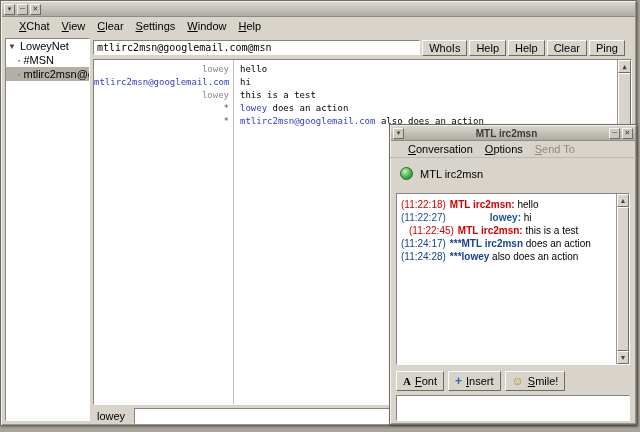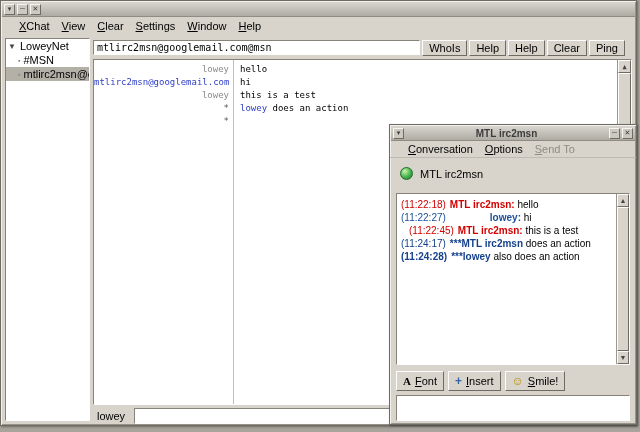--- a/index.html
+++ b/index.html
@@ -185,20 +185,23 @@
       <span class="nick-line" style="color: rgb(85, 85, 85);">*</span>
       <span class="nick-line" style="color: rgb(85, 85, 85);">*</span>
     </div>
     <div class="text-col">
       <div class="text-line">hello</div>
       <div class="text-line">hi</div>
       <div class="text-line">this is a test</div>
       <div class="text-line">
         <span style="color: rgb(46, 62, 196);">lowey</span><span> does an action</span>
       </div>
+      <div class="text-line">
+        <span style="color: rgb(46, 62, 196);">mtlirc2msn@googlemail.com</span><span> also does an action</span>
+      </div>
     </div>
     <div class="chat-scroll">
       <div class="scroll-arrow">▲</div>
       <div class="scroll-thumb"></div>
       <div class="scroll-arrow">▼</div>
     </div>
   </div>
 
   <div class="inputrow">
     <span class="nickbtn">lowey</span>
@@ -233,21 +236,21 @@
       <div class="im-line">
         <span class="t" style="color: rgb(26, 79, 156);">(11:22:27)</span><b style="color: rgb(26, 79, 156); margin-left: 40px;">lowey:</b><span> hi</span>
       </div>
       <div class="im-line">
         <span class="t" style="color: rgb(212, 0, 0); margin-left: 8px;">(11:22:45)</span><b style="color: rgb(212, 0, 0);">MTL irc2msn:</b><span> this is a test</span>
       </div>
       <div class="im-line">
         <span class="t" style="color: rgb(21, 65, 140);">(11:24:17)</span><b style="color: rgb(21, 65, 140); text-align: right;">***MTL irc2msn</b><span> does an action</span>
       </div>
       <div class="im-line">
-        <span class="t" style="color: rgb(21, 65, 140); font-weight: bold;">(11:24:28)</span><b style="color: rgb(21, 65, 140);">***lowey</b><span> also does an action</span>
+        <span class="t" style="color: rgb(21, 65, 140);">(11:24:28)</span><b style="color: rgb(21, 65, 140);">***lowey</b><span> also does an action</span>
       </div>
     </div>
     <div class="chat-scroll im-scroll">
       <div class="scroll-arrow">▲</div>
       <div class="scroll-thumb"></div>
       <div class="scroll-arrow">▼</div>
     </div>
   </div>
 
   <div class="toolbar">

